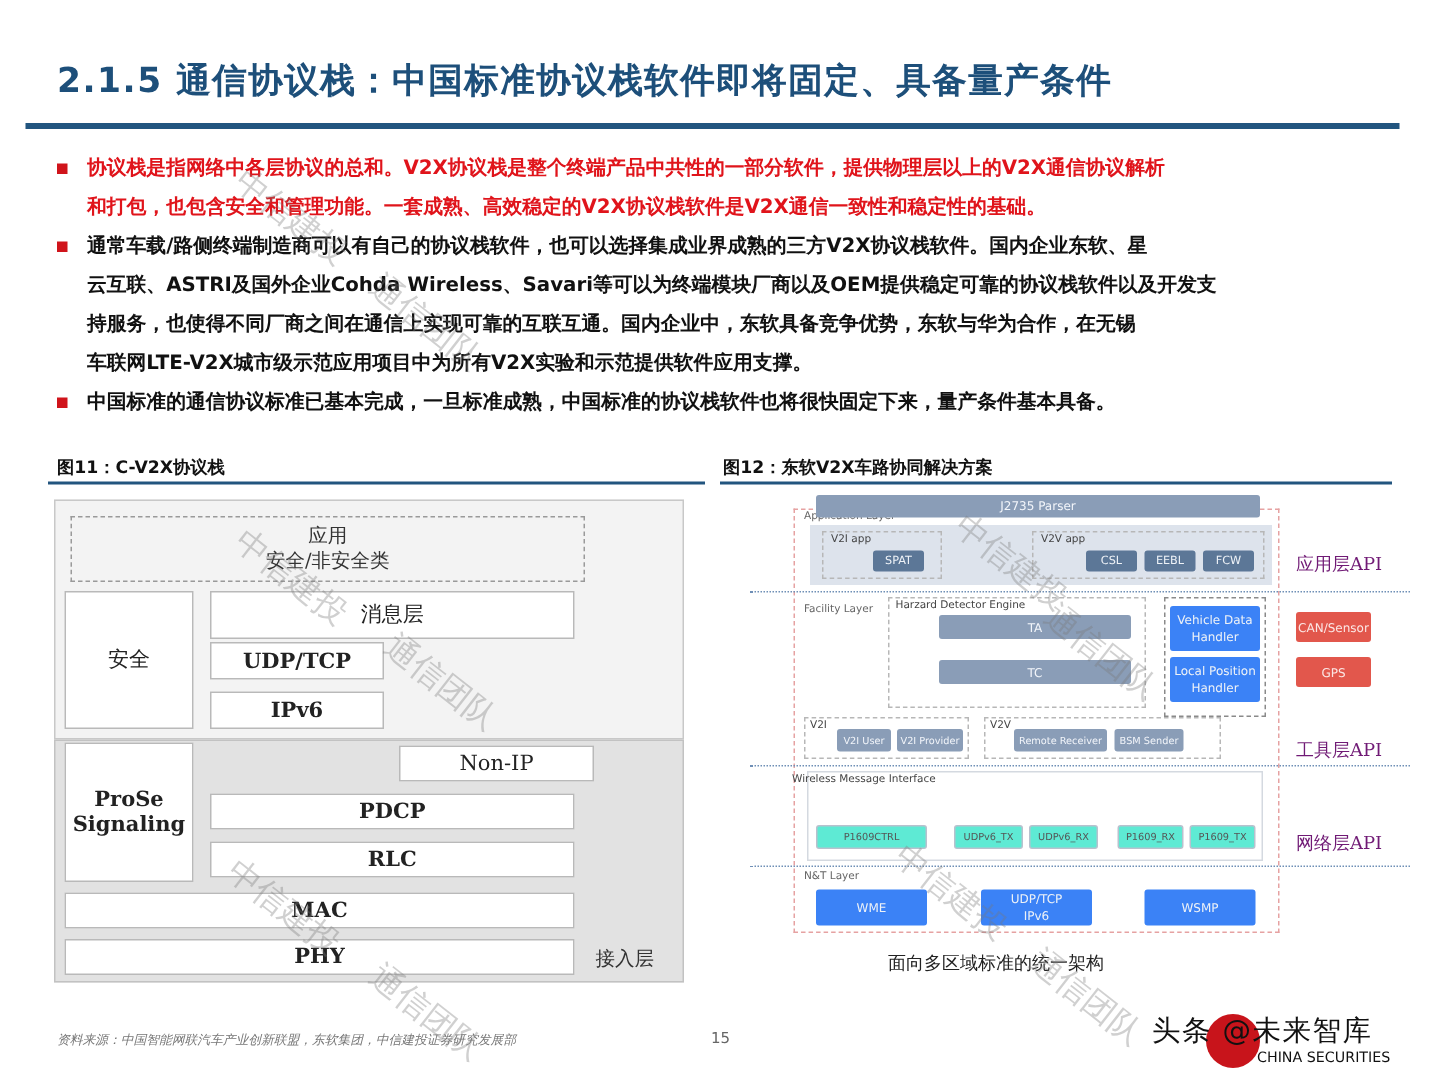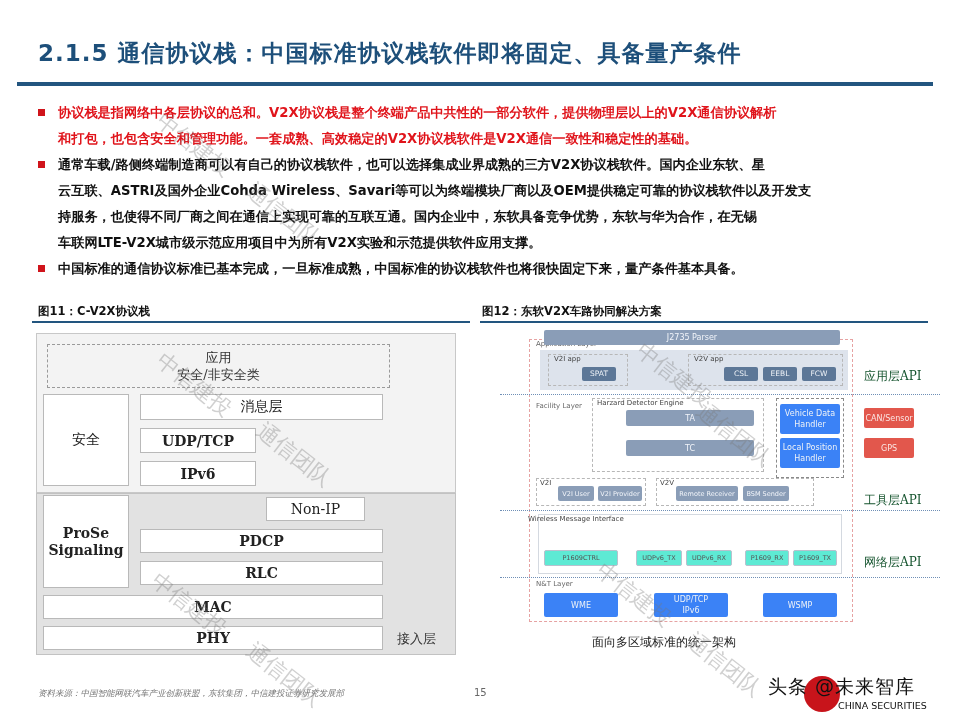--- a/index.html
+++ b/index.html
@@ -28,21 +28,21 @@
   
   .rd-outer { border: 1px dashed #e6a2a2; }
   .rd-layerlbl { font-size: 7px; color: #666; white-space: nowrap; }
   .rd-dark { background: #5c7797; color: #eef2f7; font-size: 7.5px; display: flex; align-items: center; justify-content: center; border-radius: 2px; text-align: center; line-height: 10px; }
   .rd-darker { background: #3b82f6; color: #eef2f7; font-size: 8px; display: flex; align-items: center; justify-content: center; border-radius: 2px; text-align: center; line-height: 11px; }
   .rd-mid { background: #8a9db7; color: #f2f5fa; font-size: 8px; display: flex; align-items: center; justify-content: center; border-radius: 2px; }
   .rd-white { background: #5eead4; border: 1px solid #b8c1ce; color: #555; font-size: 6.5px; display: flex; align-items: center; justify-content: center; border-radius: 2px; }
   .rd-red { background: #e2574c; color: #fbe6e4; font-size: 8px; display: flex; align-items: center; justify-content: center; border-radius: 2px; }
   .rd-dashbox { border: 1px dashed #b7b7b7; }
   .rd-hline { height: 0; border-top: 1px dotted #6f8fb6; }
-  .api-lbl { font-family: "DejaVu Serif", serif; font-size: 12px; color: #14532d; white-space: nowrap; }
+  .api-lbl { font-family: "DejaVu Serif", serif; font-size: 12px; color: #701a75; white-space: nowrap; }
 
   .watermark { color: rgba(120,120,120,0.35); font-size: 22px; white-space: nowrap; pointer-events: none; }
 
   .footer-src { left: 38px; top: 688px; font-size: 8.5px; color: #777; font-style: italic; white-space: nowrap; font-family: "DejaVu Serif", serif; }
   .page-num { left: 474px; top: 687px; font-size: 10px; color: #666; }
   .logo { left: 768px; top: 670px; width: 180px; height: 46px; }
 </style>
 </head>
 <body>
 
@@ -75,25 +75,25 @@
 
   <div class="abs" style="left:0; top:0; width:420px; height:160px; background:#f3f3f3; border:1px solid #c8c8c8;"></div>
 
   <div class="abs" style="left:0; top:160px; width:420px; height:162px; background:#e2e2e2; border:1px solid #c2c2c2;"></div>
 
   <div class="abs lbox" style="left:7px; top:61px; width:86px; height:92px;">安全</div>
   <div class="abs ldash serif" style="left:11px; top:11px; width:343px; height:44px; display:flex; flex-direction:column; align-items:center; justify-content:center; font-size:13px; color:#333; line-height:17px;">
     <div>应用</div>
     <div>安全/非安全类</div>
   </div>
-  <div class="abs lbox" style="left:104px; top:61px; width:243px; height:26px;">消息层</div>
+  <div class="abs lbox" style="left:104px; top:61px; width:243px; height:32px;">消息层</div>
   <div class="abs lbox" style="left:104px; top:95px; width:116px; height:25px; font-weight:bold;">UDP/TCP</div>
   <div class="abs lbox" style="left:104px; top:128px; width:116px; height:25px; font-weight:bold;">IPv6</div>
 
-  <div class="abs lbox" style="left:230px; top:164px; width:99px; height:24px;">Non-IP</div>
+  <div class="abs lbox" style="left:230px; top:164px; width:130px; height:24px;">Non-IP</div>
   <div class="abs lbox" style="left:7px; top:162px; width:86px; height:93px; flex-direction:column; font-weight:bold; line-height:17px;">
     <div>ProSe</div>
     <div>Signaling</div>
   </div>
   <div class="abs lbox" style="left:104px; top:196px; width:243px; height:24px; font-weight:bold;">PDCP</div>
   <div class="abs lbox" style="left:104px; top:228px; width:243px; height:24px; font-weight:bold;">RLC</div>
   <div class="abs lbox" style="left:7px; top:262px; width:340px; height:24px; font-weight:bold;">MAC</div>
   <div class="abs lbox" style="left:7px; top:293px; width:340px; height:24px; font-weight:bold;">PHY</div>
   <div class="abs serif" style="left:361px; top:297px; font-size:13px; color:#333;">接入层</div>
 </div>

